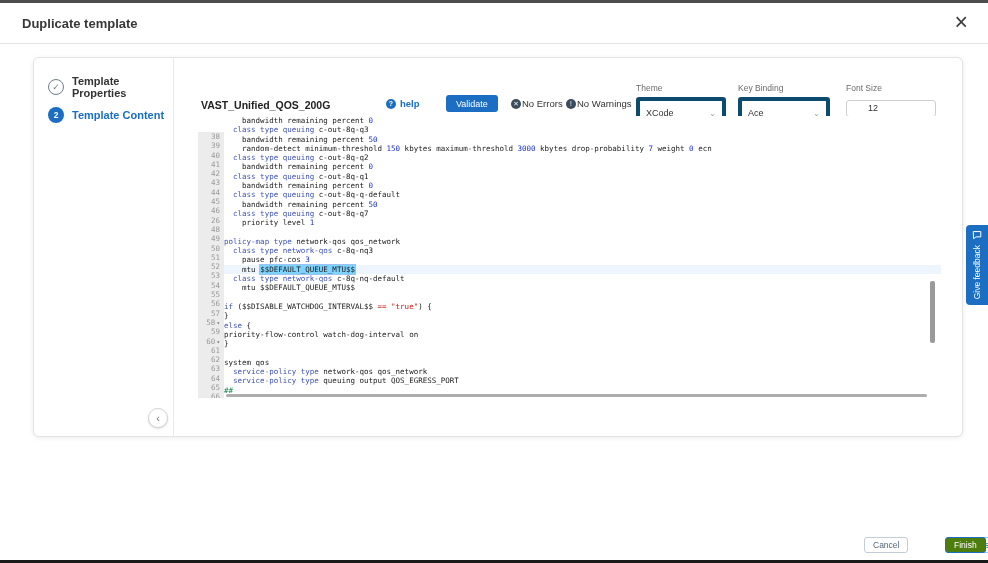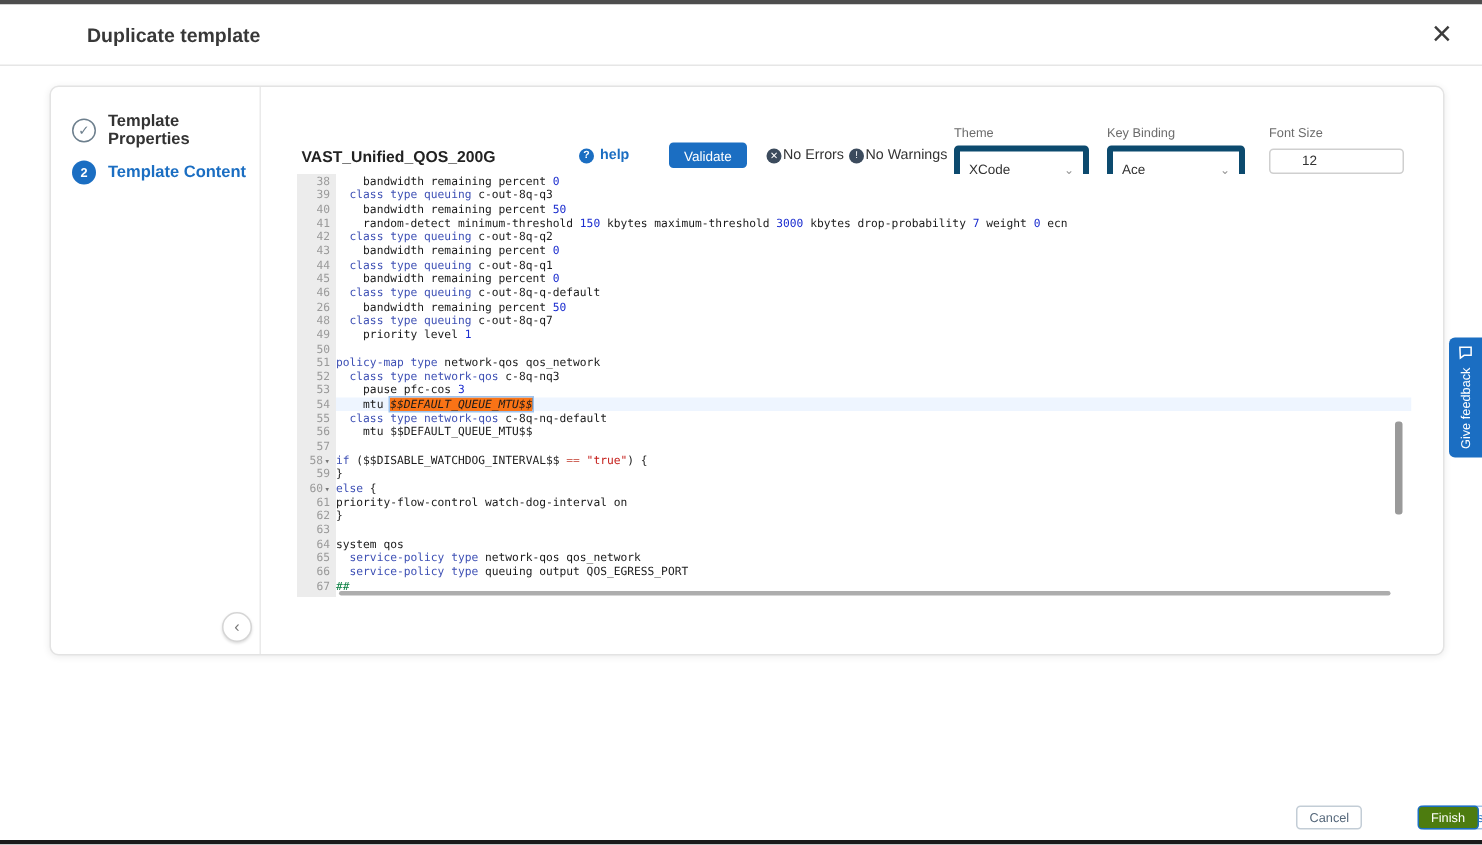--- a/index.html
+++ b/index.html
@@ -8,21 +8,21 @@
     font-family: "Liberation Sans", sans-serif;
     background: #ffffff;
     position: relative;
     overflow: hidden;
   }
   .top-strip { position:absolute; top:0; left:0; right:0; height:3px; background:#4d4d4d; }
   .bottom-strip { position:absolute; bottom:0; left:0; right:0; height:3px; background:#1a1a1a; }
 
   
   .dlg-header { position:absolute; top:3px; left:0; right:0; height:41px; background:#fff; border-bottom:1px solid #e6e6e6; }
-  .dlg-title { position:absolute; left:22px; top:13px; font-size:13px; font-weight:700; color:#383838;margin-left:36px; }
+  .dlg-title { position:absolute; left:22px; top:13px; font-size:13px; font-weight:700; color:#383838; }
   .dlg-close { position:absolute; right:20px; top:4px; font-size:23px; font-weight:300; color:#3c3c3c; cursor:pointer; line-height:30px; }
 
   
   .card { position:absolute; left:33px; top:57px; width:930px; height:380px; background:#fff;
           border:1px solid #e3e3e3; border-radius:6px; box-shadow:0 1px 5px rgba(0,0,0,.08); }
   .left-panel { position:absolute; left:0; top:0; bottom:0; width:140px; border-right:1px solid #eaeaea; }
   .step { position:absolute; left:14px; display:flex; align-items:center; gap:8px; }
   .step1 { top:17px; } .step2 { top:49px; }
   .step-icon { width:16px; height:16px; border-radius:50%; display:flex; align-items:center; justify-content:center; flex:0 0 16px; }
   .step-done .step-icon { border:1.5px solid #6d7f8d; color:#6d7f8d; font-size:9px; background:#fff; }
@@ -48,32 +48,32 @@
   .field-label { font-size:8.5px; color:#6b6b6b; margin-bottom:4px; }
   .field-box { height:32px; border:4px solid #0c4a6e; border-radius:3px; background:#fff; display:flex;
                align-items:center; justify-content:space-between; padding:0 6px; font-size:9px; color:#333; cursor:pointer;gap:24px; }
   .chev { color:#999; font-size:8px; }
   .field-input { width:100%; height:17px; border:1px solid #cfcfcf; border-radius:3px; font-size:9px;
                  color:#333; padding:0 21px; font-family:"Liberation Sans",sans-serif; }
 
   
   .editor { position:absolute; left:164px; top:58px; width:743px; height:282px; background:#fff;
             font-family:"DejaVu Sans Mono", monospace; font-size:7.5px; line-height:9.3px; overflow:hidden; }
-  .gutter { position:absolute; left:0; top:0; bottom:0; width:26px; background:#ececec; color:#9a9a9a; text-align:right; }
+  .gutter { position:absolute; left:0; top:16px; bottom:0; width:26px; background:#ececec; color:#9a9a9a; text-align:right; }
   .gutter-line { height:9.3px; padding-right:4px; position:relative; }
   .fold { font-size:6px; color:#777; margin-left:1px; }
   .code { position:absolute; left:26px; top:0; right:0; bottom:0; }
   .code-line { height:9.3px; white-space:pre; color:#1a1a1a; }
   .code-line.active { background:#eef5ff; }
   .tok-k { color:#3f51b5; }
   .tok-n { color:#1c2ecf; }
   .tok-s { color:#c41a16; }
   .tok-o { color:#c0392b; }
   .tok-c { color:#0b8043; }
-  .tok-sel { background:#f97316; outline:1px solid #9cc3ef;font-style:italic; }
+  .tok-sel { background:#7dd3fc; outline:1px solid #9cc3ef; }
   .cursor { display:inline-block; width:1px; height:8px; background:#000; vertical-align:-1px; }
   .v-thumb { position:absolute; right:6px; top:165px; width:5px; height:62px; background:#9a9a9a; border-radius:2px; }
   .h-thumb { position:absolute; left:28px; right:14px; bottom:1px; height:3px; background:#adadad; border-radius:2px; }
 
   .collapse { position:absolute; left:114px; top:350px; width:20px; height:20px; border-radius:50%;
               background:#fff; border:1px solid #d5d5d5; box-shadow:0 1px 2px rgba(0,0,0,.15); color:#777;
               font-size:11px; display:flex; align-items:center; justify-content:center; cursor:pointer; }
 
   
   .btn { position:absolute; top:537px; height:16px; border-radius:3px; font-size:8.5px;

